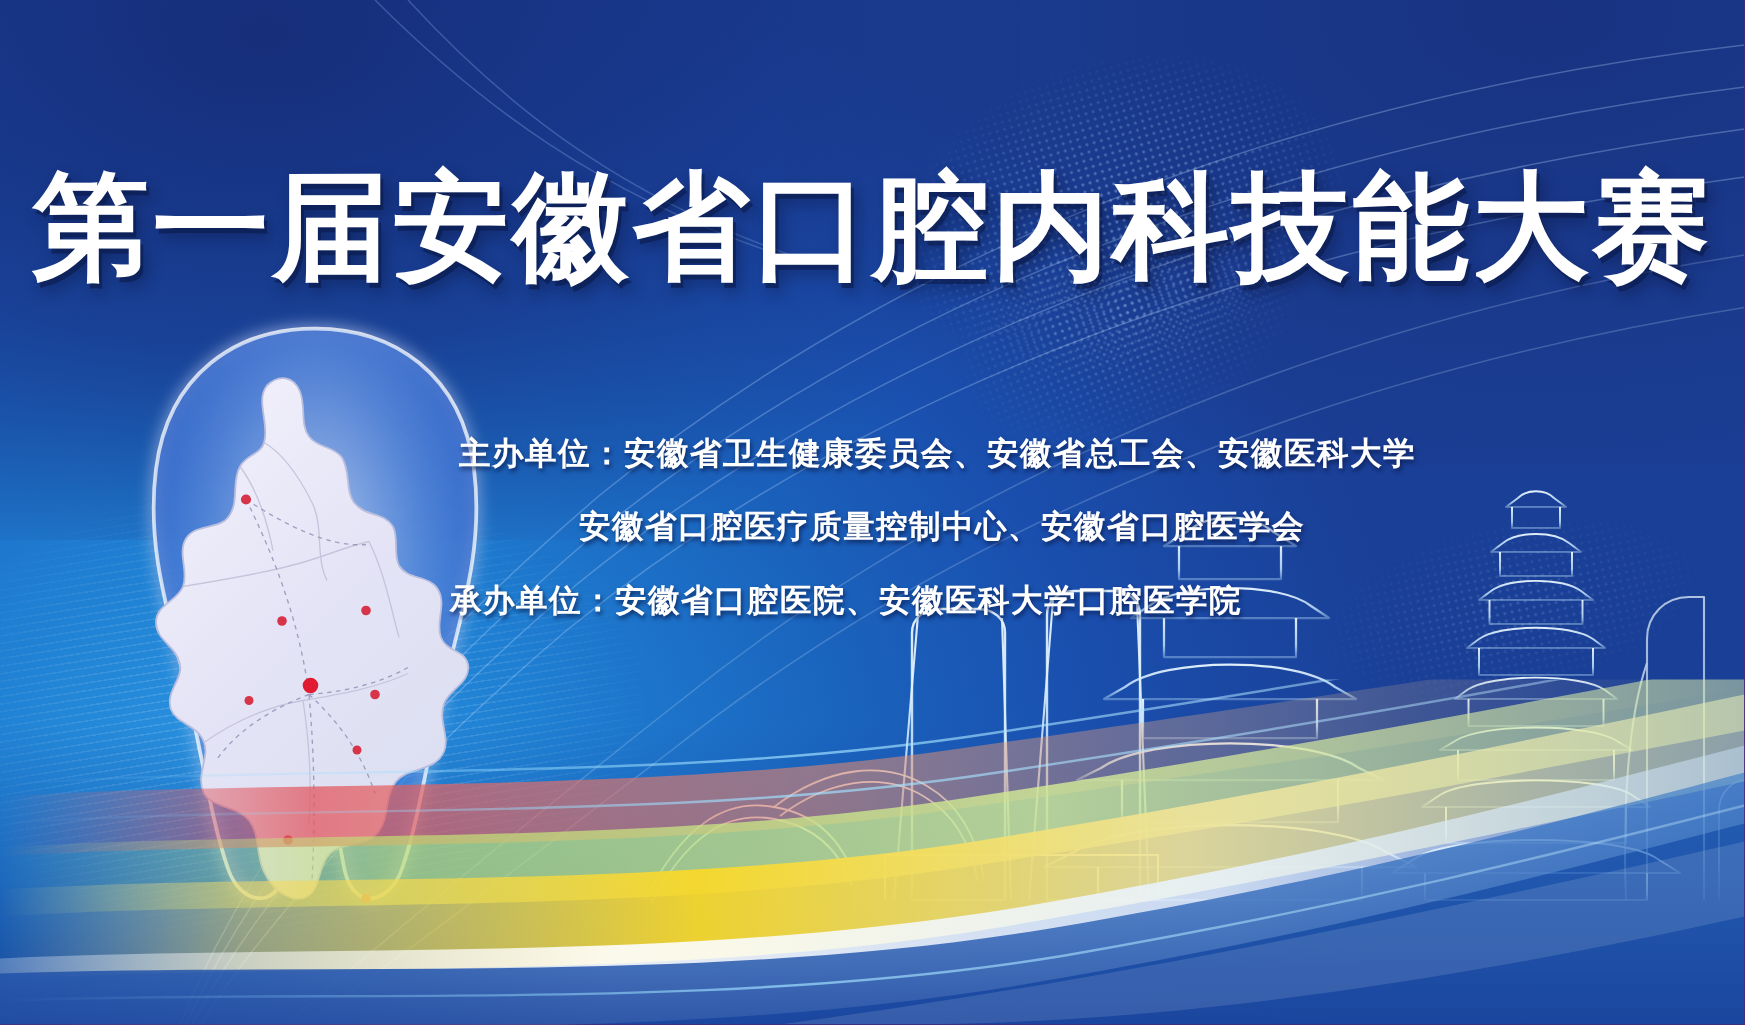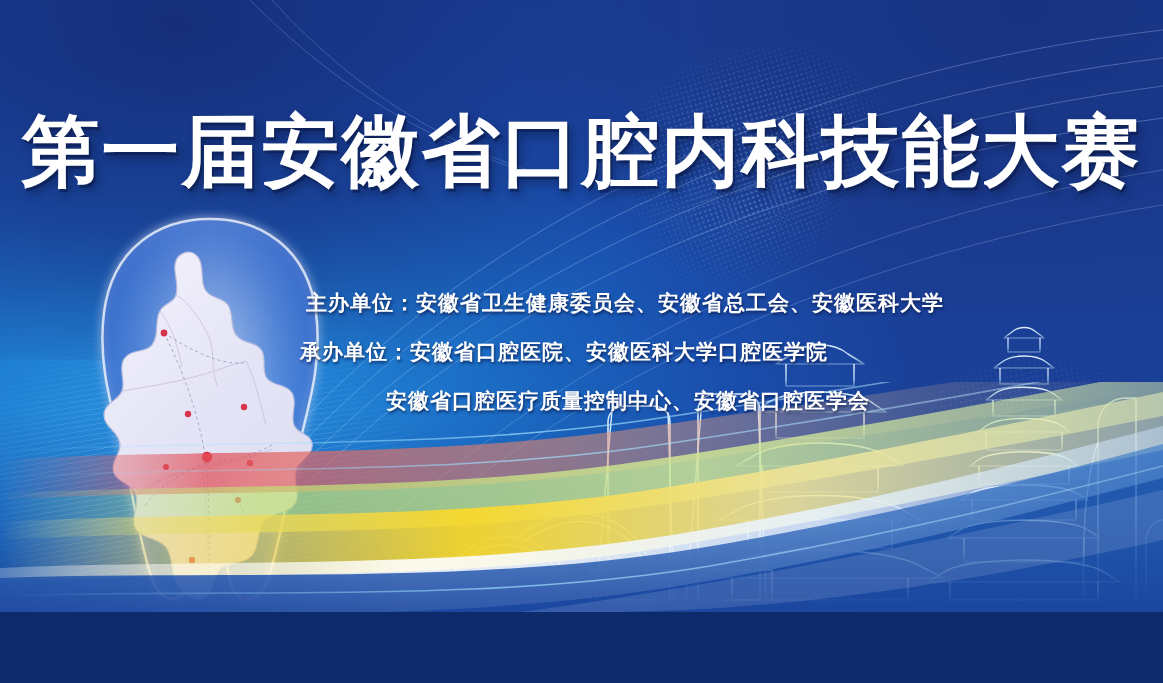--- a/index.html
+++ b/index.html
@@ -3,21 +3,21 @@
 <meta charset="utf-8">
 <style>
   html, body {
     margin: 0;
     padding: 0;
     background: #0d2a6b;
   }
   #poster {
     position: relative;
     width: 1163px;
-    height: 612px;
+    height: 683px;
     overflow: hidden;
     font-family: "Liberation Sans", "DejaVu Sans", sans-serif;
     background: #be185d;
   }
 
   
   .bg-base {
     position: absolute; inset: 0;
     background:
       radial-gradient(ellipse 780px 560px at 14% 74%, #2a93e0 0%, #1f7fd2 26%, #1a63bd 52%, #1a4fae 72%, #1a3f96 100%),
@@ -509,17 +509,17 @@
       </g>
 
       <path d="M520 230 C 700 206, 900 168, 1163 108 L 1163 158 C 920 212, 740 230, 600 230 Z" fill="#ffffff" opacity="0.12"></path>
     </svg>
   </div>
 
   <div class="title">第一届安徽省口腔内科技能大赛</div>
 
   <div class="subtitle-block">
     <div class="sub-line sub-1">主办单位：安徽省卫生健康委员会、安徽省总工会、安徽医科大学</div>
+    <div class="sub-line sub-2">安徽省口腔医疗质量控制中心、安徽省口腔医学会</div>
     <div class="sub-line sub-3">承办单位：安徽省口腔医院、安徽医科大学口腔医学院</div>
-    <div class="sub-line sub-2">安徽省口腔医疗质量控制中心、安徽省口腔医学会</div>
   </div>
 
 </div>
 
 </body></html>

